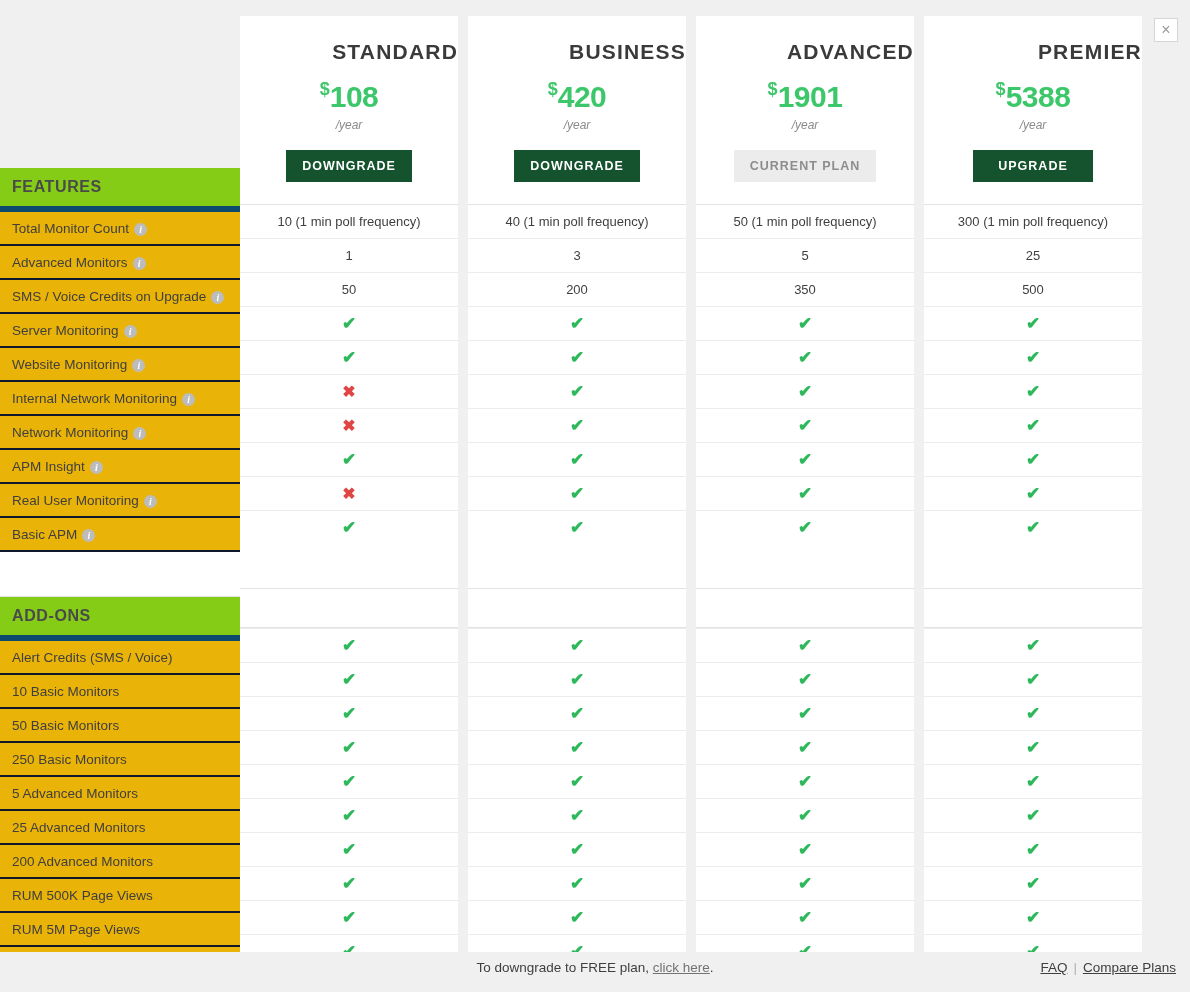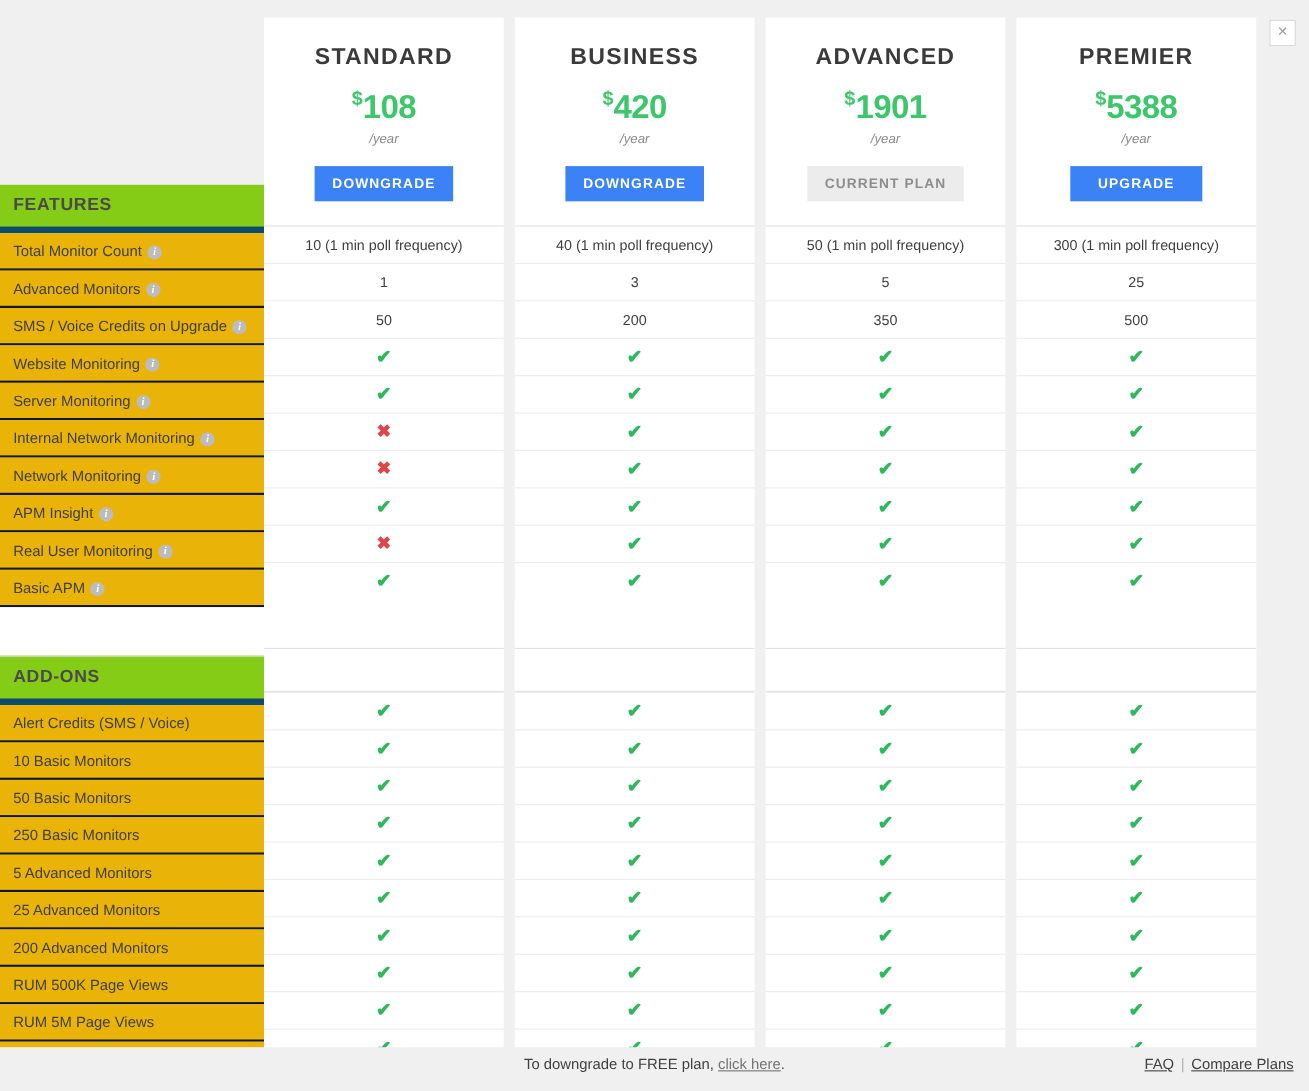--- a/index.html
+++ b/index.html
@@ -102,21 +102,21 @@
   }
 
   
   .feat-gap {
     background: #fff;
     height: 44px;
   }
 
   
   .plan-title {
-    text-align: center;
+    text-align: right;
     font-size: 21px;
     font-weight: bold;
     letter-spacing: 1.2px;
     color: #3a3a3a;
     padding-top: 24px;
   }
   .plan-price {
     text-align: center;
     color: #3cc76a;
     margin-top: 16px;
@@ -150,21 +150,21 @@
     min-width: 120px;
     padding: 9px 16px;
     font-size: 12.5px;
     letter-spacing: 1px;
     font-weight: bold;
     border: none;
     cursor: pointer;
     font-family: "Liberation Sans", sans-serif;
   }
   .plan-btn.dark {
-    background: #3b82f6;
+    background: #14532d;
     color: #ffffff;
   }
   .plan-btn.current {
     background: #ececec;
     color: #8d8d8d;
     cursor: default;
   }
 
   
   .val-row {
@@ -243,22 +243,22 @@
 
   <div class="grid">
 
     <div class="col-features">
       <div class="features-spacer"></div>
       <div class="features-head">FEATURES</div>
       <div id="feature-rows">
           <div class="feat-row"><span>Total Monitor Count</span><span class="info-icon">i</span></div>
           <div class="feat-row"><span>Advanced Monitors</span><span class="info-icon">i</span></div>
           <div class="feat-row"><span>SMS / Voice Credits on Upgrade</span><span class="info-icon">i</span></div>
+          <div class="feat-row"><span>Server Monitoring</span><span class="info-icon">i</span></div>
           <div class="feat-row"><span>Website Monitoring</span><span class="info-icon">i</span></div>
-          <div class="feat-row"><span>Server Monitoring</span><span class="info-icon">i</span></div>
           <div class="feat-row"><span>Internal Network Monitoring</span><span class="info-icon">i</span></div>
           <div class="feat-row"><span>Network Monitoring</span><span class="info-icon">i</span></div>
           <div class="feat-row"><span>APM Insight</span><span class="info-icon">i</span></div>
           <div class="feat-row"><span>Real User Monitoring</span><span class="info-icon">i</span></div>
           <div class="feat-row"><span>Basic APM</span><span class="info-icon">i</span></div>
         </div>
       <div class="feat-gap"></div>
       <div class="features-head addons">ADD-ONS</div>
       <div id="addon-rows">
           <div class="feat-row"><span>Alert Credits (SMS / Voice)</span></div>

